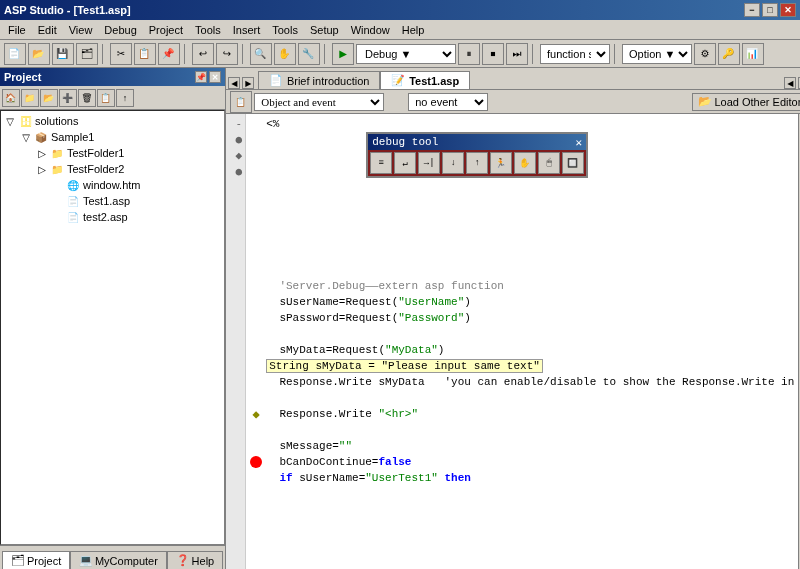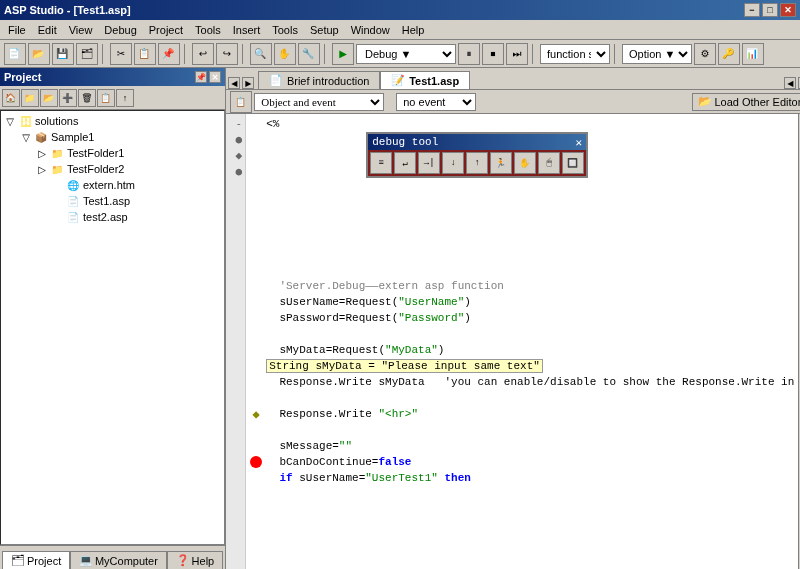--- a/index.html
+++ b/index.html
@@ -171,21 +171,21 @@
         <span>TestFolder1</span>
       </div>
       <div class="tree-item" style="padding-left:32px;">
         <span class="tree-icon">▷</span>
         <span class="tree-icon folder-icon">📁</span>
         <span>TestFolder2</span>
       </div>
       <div class="tree-item" style="padding-left:48px;">
         <span class="tree-icon">&nbsp;</span>
         <span class="tree-icon file-icon">🌐</span>
-        <span>extern.htm</span>
+        <span>window.htm</span>
       </div>
       <div class="tree-item" style="padding-left:48px;">
         <span class="tree-icon">&nbsp;</span>
         <span class="tree-icon file-icon">📄</span>
         <span>Test1.asp</span>
       </div>
       <div class="tree-item" style="padding-left:48px;">
         <span class="tree-icon">&nbsp;</span>
         <span class="tree-icon file-icon">📄</span>
         <span>test2.asp</span>
@@ -226,21 +226,21 @@
         <div class="nav-btn">◀</div>
         <div class="nav-btn">▶</div>
       </div>
     </div>
     <div id="editor-toolbar">
       <div class="tb-btn" style="font-size:9px;">📋</div>
       <select class="et-combo" style="width:130px;font-family:Liberation Serif, serif;">
         <option>Object and event</option>
       </select>
       <div style="width:8px;"></div>
-      <select class="et-combo" style="width:80px;">
+      <select class="et-combo" style="width:80px;margin-left:12px;">
         <option>no event</option>
       </select>
       <div style="flex:1;"></div>
       <div class="et-btn">
         <span>📂</span>
         <span>Load Other Editor</span>
       </div>
     </div>
     <div id="editor-content">
       <div style="display:flex;width:100%;height:100%;position:relative;">

